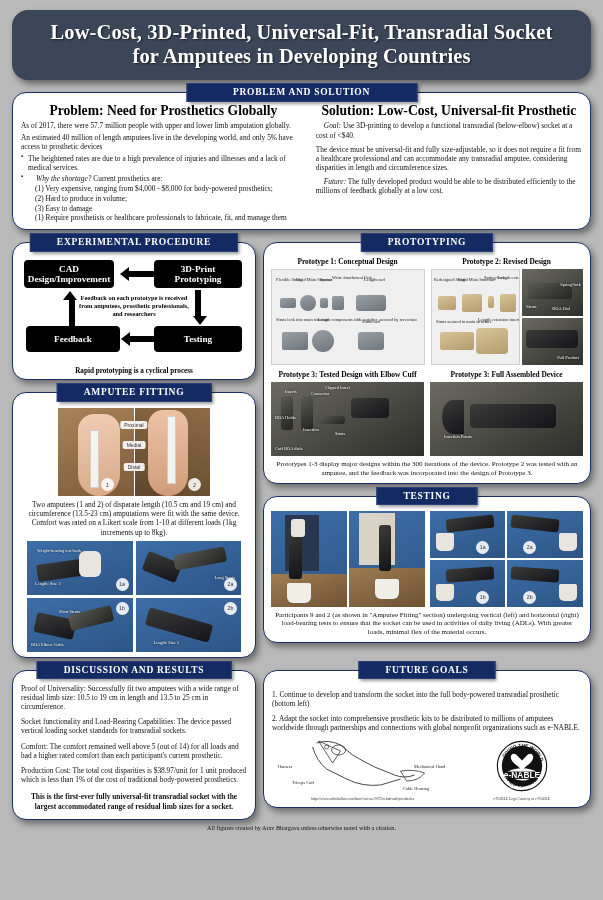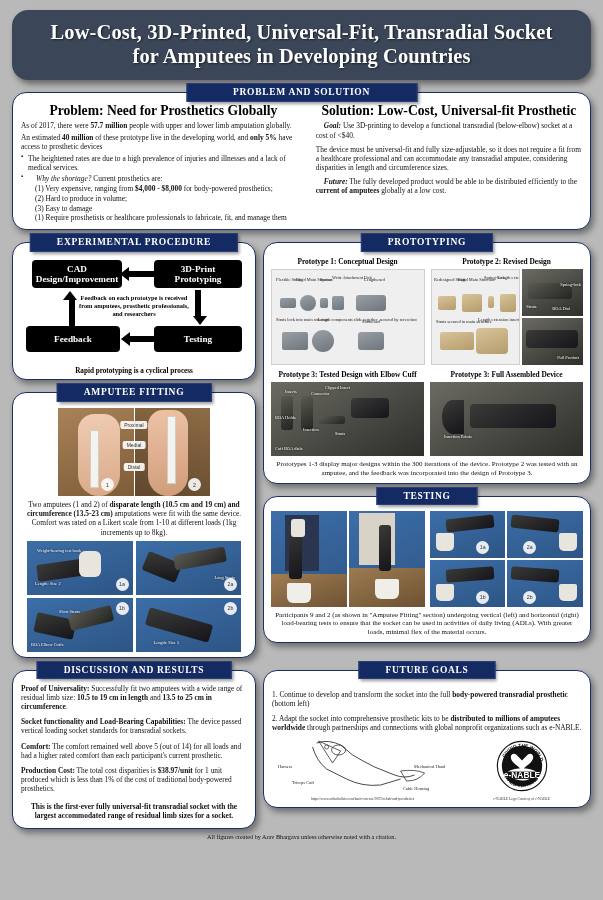--- a/index.html
+++ b/index.html
@@ -46,40 +46,40 @@
     white-space: nowrap; z-index: 5;
   }
   .pill.wide { padding: 3px 46px 3.5px; }
 
   .row { display: flex; gap: 7px; }
 
   
   .h2 { font-size: 13.6px; font-weight: bold; text-align: center; margin-bottom: 2px; color: #000; }
   .bodytext { font-size: 7.4px; line-height: 1.24; color: #111; text-align: left; }
   .bodytext p { margin-bottom: 2.5px; }
-  b { font-weight: bold; }
+  b { font-weight: normal; }
   i { font-style: italic; padding-left: 8px; }
   ul { list-style: none; }
   .bullet { position: relative; padding-left: 7px; margin-bottom: 1.5px; }
   .bullet:before { content: "▪"; position: absolute; left: 0; top: -.5px; font-size: 6px; }
   .numlist { padding-left: 14px; }
   .numlist div { margin-bottom: .5px; }
 
   .caption { font-size: 7px; line-height: 1.25; text-align: center; color: #111; }
   .subcap { font-size: 7.4px; font-weight: bold; text-align: center; color: #000; }
 
   
   .flow { position: relative; height: 108px; margin: 4px 6px 0; }
   .fbox {
     position: absolute; background: #000; color: #fff;
     font-weight: bold; font-size: 9.2px; text-align: center;
     border-radius: 4px; display: flex; align-items: center; justify-content: center;
     flex-direction: column; line-height: 1.12; padding: 3px 4px;
   }
-  #fb-cad { left: 8px; top: 2px; width: 90px; height: 28px; }
+  #fb-cad { left: 0; top: 2px; width: 90px; height: 28px; }
   #fb-print { right: 2px; top: 2px; width: 88px; height: 28px; }
   #fb-feed { left: 2px; bottom: 14px; width: 94px; height: 26px; }
   #fb-test { right: 2px; bottom: 14px; width: 88px; height: 26px; }
   .arrow { position: absolute; background: #000; }
   .ar-h { height: 6px; }
   .ar-v { width: 6px; }
   .ahead { position: absolute; width: 0; height: 0; }
   .flow-note {
     position: absolute; left: 50%; transform: translateX(-50%); top: 36px;
     width: 118px; text-align: center; font-size: 6.4px; font-weight: bold; line-height: 1.25;
@@ -128,39 +128,39 @@
     <div class="line">for Amputees in Developing Countries</div>
   </div>
 
   <div class="panel" style="margin-top:12px;padding:10px 8px 6px;">
     <div class="pill wide">PROBLEM AND SOLUTION</div>
     <div class="row" style="gap:10px;">
       <div style="flex:1.07;">
         <div class="h2">Problem: Need for Prosthetics Globally</div>
         <div class="bodytext">
           <p><span>As of 2017, there were </span><b>57.7 million</b><span> people with upper and lower limb amputation globally.</span></p>
-          <p><span>An estimated </span><b>40 million</b><span> of these prototype live in the developing world, and </span><b>only 5%</b><span> have access to prosthetic devices</span></p>
+          <p><span>An estimated </span><b>40 million</b><span> of length amputees live in the developing world, and </span><b>only 5%</b><span> have access to prosthetic devices</span></p>
           <ul>
             <li class="bullet">The heightened rates are due to a high prevalence of injuries and illnesses and a lack of medical services.</li>
             <li class="bullet"><i>Why the shortage?</i><span> Current prosthetics are:</span></li>
           </ul>
           <div class="numlist">
             <div><span>(1) Very expensive, ranging from </span><b>$4,000 - $8,000</b><span> for body-powered prosthetics;</span></div>
             <div>(2) Hard to produce in volume;</div>
             <div>(3) Easy to damage</div>
             <div>(1) Require prosthetists or healthcare professionals to fabricate, fit, and manage them</div>
           </div>
         </div>
       </div>
       <div style="flex:1;">
         <div class="h2">Solution: Low-Cost, Universal-fit Prosthetic</div>
         <div class="bodytext">
           <p><b><i>Goal:</i></b><span> Use 3D-printing to develop a functional transradial (below-elbow) socket at a cost of &lt;$40.</span></p>
           <p style="margin-top:5px;">The device must be universal-fit and fully size-adjustable, so it does not require a fit from a healthcare professional and can accommodate any transradial amputee, considering disparities in length and circumference sizes.</p>
-          <p style="margin-top:5px;"><b><i>Future:</i></b><span> The fully developed product would be able to be distributed efficiently to the </span><b>current of amputees</b><span> globally at a low cost.</span></p>
+          <p style="margin-top:5px;"><b><i>Future:</i></b><span> The fully developed product would be able to be distributed efficiently to the </span><b>millions of feedback</b><span> globally at a low cost.</span></p>
         </div>
       </div>
     </div>
   </div>
 
   <div class="row" style="margin-top:12px;align-items:flex-start;">
 
     <div style="flex:0 0 244px;">
 
       <div class="panel" style="padding:11px 5px 4px;">

